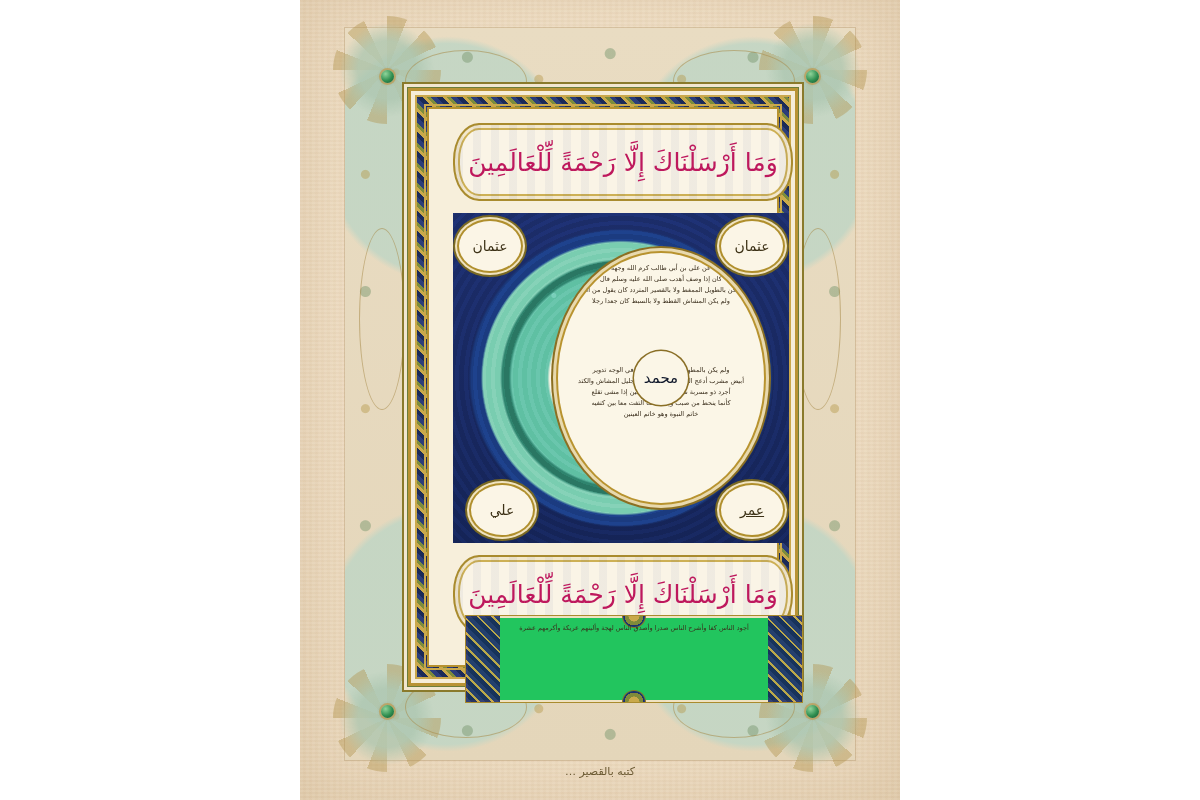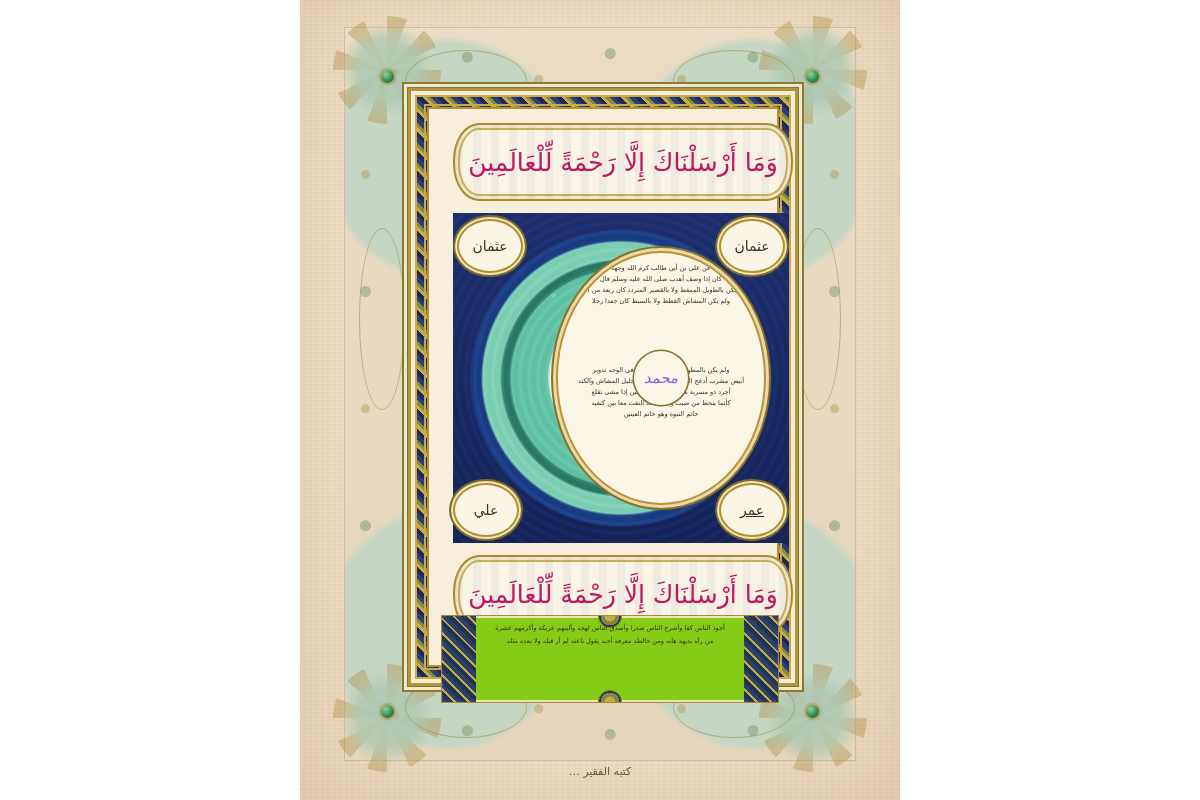--- a/index.html
+++ b/index.html
@@ -225,45 +225,44 @@
     transform: translate(-50%, -50%);
     width: 54px;
     height: 54px;
     border-radius: 50%;
     background: #fbf6e7;
     box-shadow: 0 0 0 1.5px #8a6f26;
     display: flex;
     align-items: center;
     justify-content: center;
     font-size: 15px;
-    color: #8b5cf6;
-    font-style: italic;
+    color: #0f172a;
   }
   
   .medallion {
     position: absolute;
     width: 62px;
     height: 50px;
     border-radius: 50%;
     background: #fbf5e6;
     box-shadow: 0 0 0 2px #b08f2d, 0 0 0 4px #f0e3c0, 0 0 0 6px #7b6a23;
     display: flex;
     align-items: center;
     justify-content: center;
     font-size: 14px;
     color: #3c3116;
     direction: rtl;
   }
   
   .prose-block {
     position: absolute;
-    left: 12px;
+    left: 36px;
     width: 336px;
     height: 82px;
-    background: #84cc16;
+    background: #22c55e;
     border: 1.5px solid #a98b2e;
     box-shadow: inset 0 0 0 2px #efe2c1;
     overflow: hidden;
   }
   .prose-lines {
     position: absolute;
     inset: 6px 10px;
     direction: rtl;
     text-align: center;
     font-size: 6.5px;
@@ -343,55 +342,54 @@
 
         <div class="roundel-wrap">
           <div class="roundel-field">
             <div class="roundel-texture"></div>
           </div>
 
           <div class="roundel-inner">
             <div class="roundel-text">
               <div>عن علي بن أبي طالب كرم الله وجهه</div>
               <div>كان إذا وصف أهدب صلى الله عليه وسلم قال</div>
-              <div>لم يكن بالطويل الممغط ولا بالقصير المتردد كان ربعة من أجرد</div>
+              <div>لم يكن بالطويل الممغط ولا بالقصير المتردد كان يقول من القوم</div>
               <div>ولم يكن المشاش القطط ولا بالسبط كان جعدا رجلا</div>
               <div style="height:58px"></div>
               <div>ولم يكن بالمطهم ولا بالمكلثم وكان في الوجه تدوير</div>
               <div>أبيض مشرب أدعج العينين أهدب الأشفار جليل المشاش والكتد</div>
               <div>أجرد ذو مسربة شثن الكفين والقدمين إذا مشى تقلع</div>
               <div>كأنما ينحط من صبب وإذا التفت التفت معا بين كتفيه</div>
               <div>خاتم النبوة وهو خاتم العينين</div>
             </div>
             <div class="roundel-center">محمد</div>
           </div>
 
           <div class="medallion" style="left:6px;   top:8px;">عثمان</div>
           <div class="medallion" style="right:6px;  top:8px;">عثمان</div>
-          <div class="medallion" style="left:2px;   bottom:8px;">علي</div>
+          <div class="medallion" style="left:18px;   bottom:8px;">علي</div>
           <div class="medallion" style="right:6px;  bottom:8px;text-decoration:underline;">عمر</div>
         </div>
 
         <div class="cartouche" style="top:446px;">
           <div class="cartouche-bg"></div>
           <div class="calligraphy">وَمَا أَرْسَلْنَاكَ إِلَّا رَحْمَةً لِّلْعَالَمِينَ</div>
         </div>
 
         <div class="prose-block" style="top:436px; top:462px; height:86px; margin-top:44px;">
           <div class="prose-ornament"></div>
           <div class="prose-ornament right"></div>
           <div class="prose-rosette" style="top:-11px;"></div>
           <div class="prose-rosette" style="bottom:-11px;"></div>
           <div class="prose-lines">
             <div>أجود الناس كفا وأشرح الناس صدرا وأصدق الناس لهجة وألينهم عريكة وأكرمهم عشرة</div>
-            <div>من رآه بديهة هابه ومن خالطه معرفة أحبه يقول ناعته لم أر قبله ولا بعده مثله</div>
           </div>
         </div>
 
       </div>
     </div>
 
-    <div class="signature">كتبه الفقير …</div>
+    <div class="signature">كتبه بالقصير …</div>
 
     <div class="sr">Illuminated Arabic calligraphy panel (hilye / levha)</div>
   </div>
 
 </div>
 
 </body></html>

